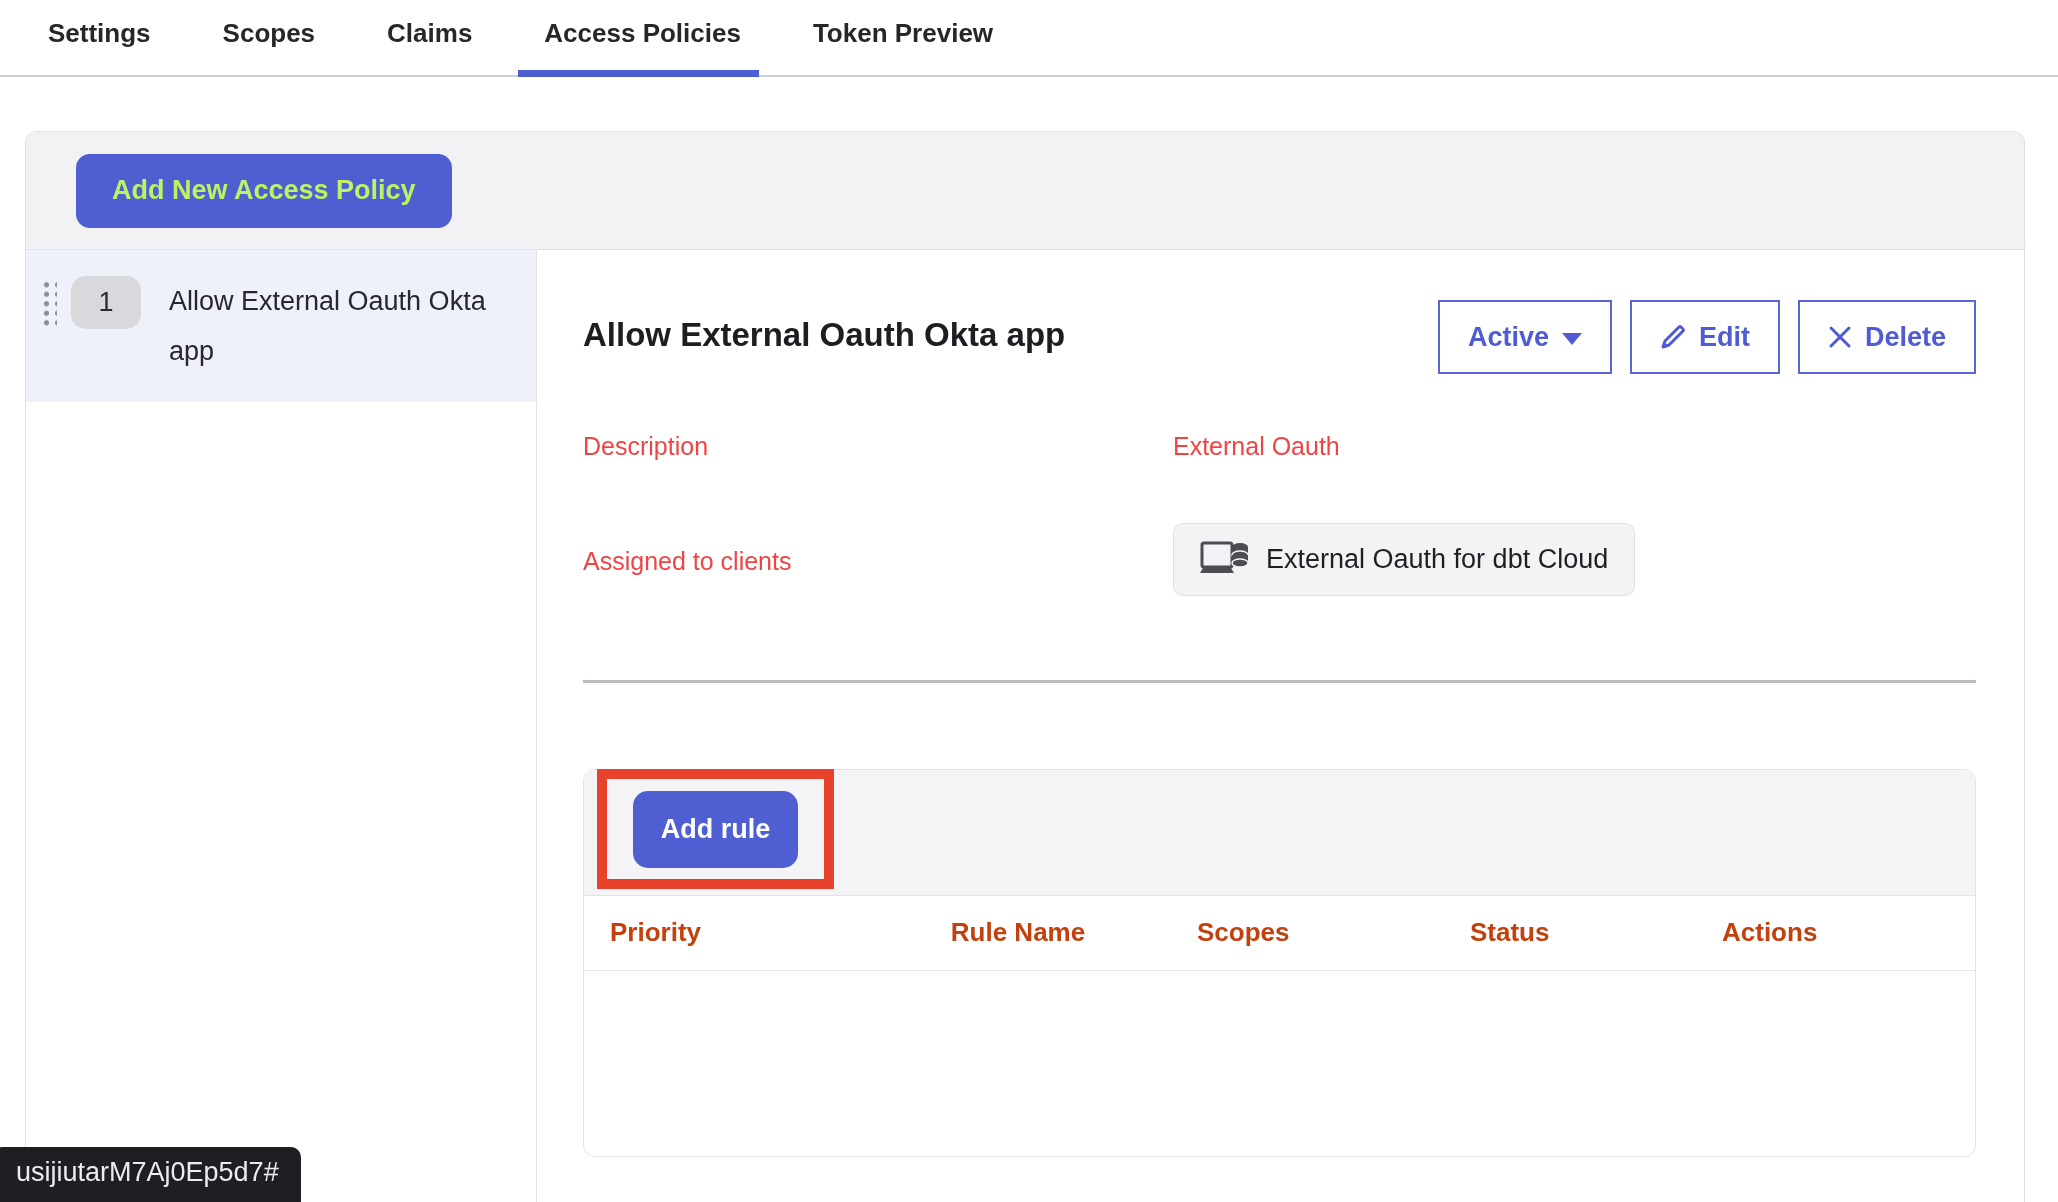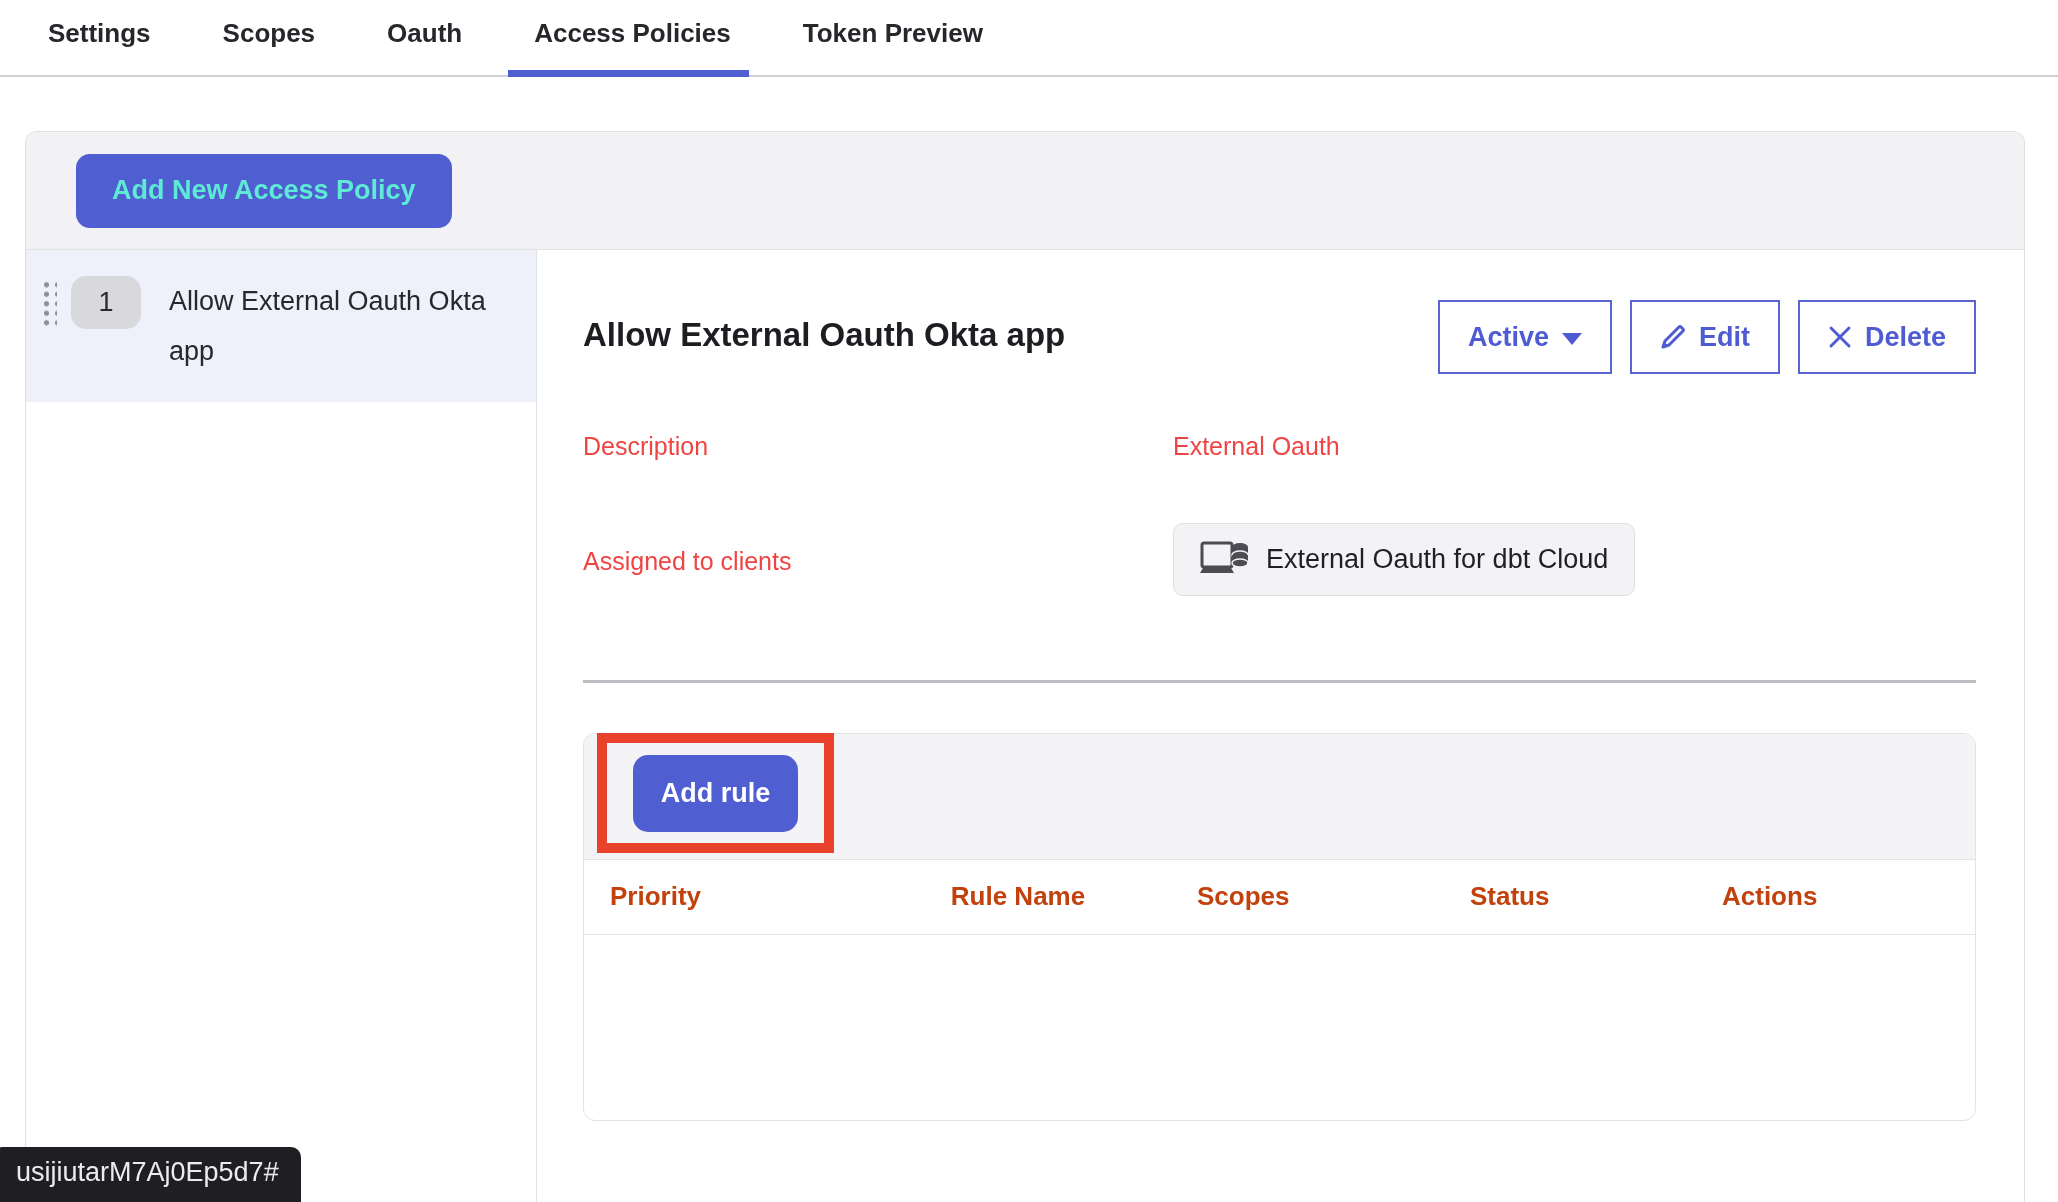--- a/index.html
+++ b/index.html
@@ -12,21 +12,21 @@
   .tab { font-size: 26px; font-weight: 700; color: #26262b; padding: 0 0 26px 0; margin-right: 72px;
     position: relative; cursor: pointer; white-space: nowrap; }
   .tab.active::after { content: ""; position: absolute; left: -26px; right: -18px; bottom: -2px;
     height: 7px; background: #4f5fd2; }
 
   
   .panel { width: 2000px; margin: 54px 0 0 25px; height: 1076px; background: #fff;
     border: 1px solid #e0e0e4; border-bottom: none; border-radius: 12px 12px 0 0; }
   .panel-header { height: 118px; background: #f2f2f4; border-bottom: 1px solid #e2e2e6;
     border-radius: 11px 11px 0 0; display: flex; align-items: center; padding-left: 50px; }
-  .btn-primary { background: #4f5fd2; color: #5eead4; font-size: 27px; font-weight: 700;
+  .btn-primary { background: #4f5fd2; color: #bef264; font-size: 27px; font-weight: 700;
     border: none; border-radius: 14px; height: 74px; padding: 0 36px; cursor: pointer;
     font-family: "Liberation Sans", sans-serif; }
 
   .panel-body { display: flex; height: calc(100% - 119px); }
 
   
   .policy-list { width: 511px; flex-shrink: 0; border-right: 1px solid #e2e2e6; }
   .policy-item { background: #eef0fa; padding: 26px 24px 26px 14px; display: flex; align-items: flex-start;
     cursor: pointer; min-height: 149px; }
   .grip { width: 17px; height: 50px; margin-top: 3px; flex-shrink: 0;
@@ -50,21 +50,21 @@
 
   .fields { display: grid; grid-template-columns: 590px 1fr; margin-top: 58px; align-items: start; }
   .field-label, .field-value { font-size: 25px; color: #ef4444; }
   .chip-wrap { margin-top: 62px; }
   .chip { display: inline-flex; align-items: center; gap: 16px; height: 73px; padding: 0 26px;
     background: #f3f3f5; border: 1px solid #e0e0e2; border-radius: 10px; font-size: 27px; color: #1f1f24; }
 
   .divider { border: none; border-top: 3px solid #bcbcc3; margin-top: 84px; }
 
   
-  .rules-card { margin-top: 50px; border: 1px solid #e3e3e7; border-radius: 12px; }
+  .rules-card { margin-top: 86px; border: 1px solid #e3e3e7; border-radius: 12px; }
   .rules-header { position: relative; height: 126px; background: #f4f4f6; border-bottom: 1px solid #e3e3e7;
     border-radius: 11px 11px 0 0; }
   .annotation-box { position: absolute; left: 13px; top: -1px; width: 237px; height: 120px;
     border: 10px solid #e8422c; display: flex; align-items: center; justify-content: center; }
   .btn-addrule { width: 165px; height: 77px; background: #4f5fd2; color: #fff; border: none;
     border-radius: 15px; font-size: 27px; font-weight: 700; cursor: pointer;
     font-family: "Liberation Sans", sans-serif; }
 
   .rules-table { width: 100%; border-collapse: collapse; }
   .rules-table th { font-size: 26px; font-weight: 700; color: #c2410c; text-align: left;
@@ -81,21 +81,21 @@
     white-space: nowrap; }
 
   .icon-svg { display: block; }
 </style>
 </head>
 <body>
 
 <div class="tabbar">
   <div class="tab">Settings</div>
   <div class="tab">Scopes</div>
-  <div class="tab">Oauth</div>
+  <div class="tab">Claims</div>
   <div class="tab active">Access Policies</div>
   <div class="tab">Token Preview</div>
 </div>
 
 <div class="panel">
 
   <div class="panel-header">
     <button class="btn-primary">Add New Access Policy</button>
   </div>
 

